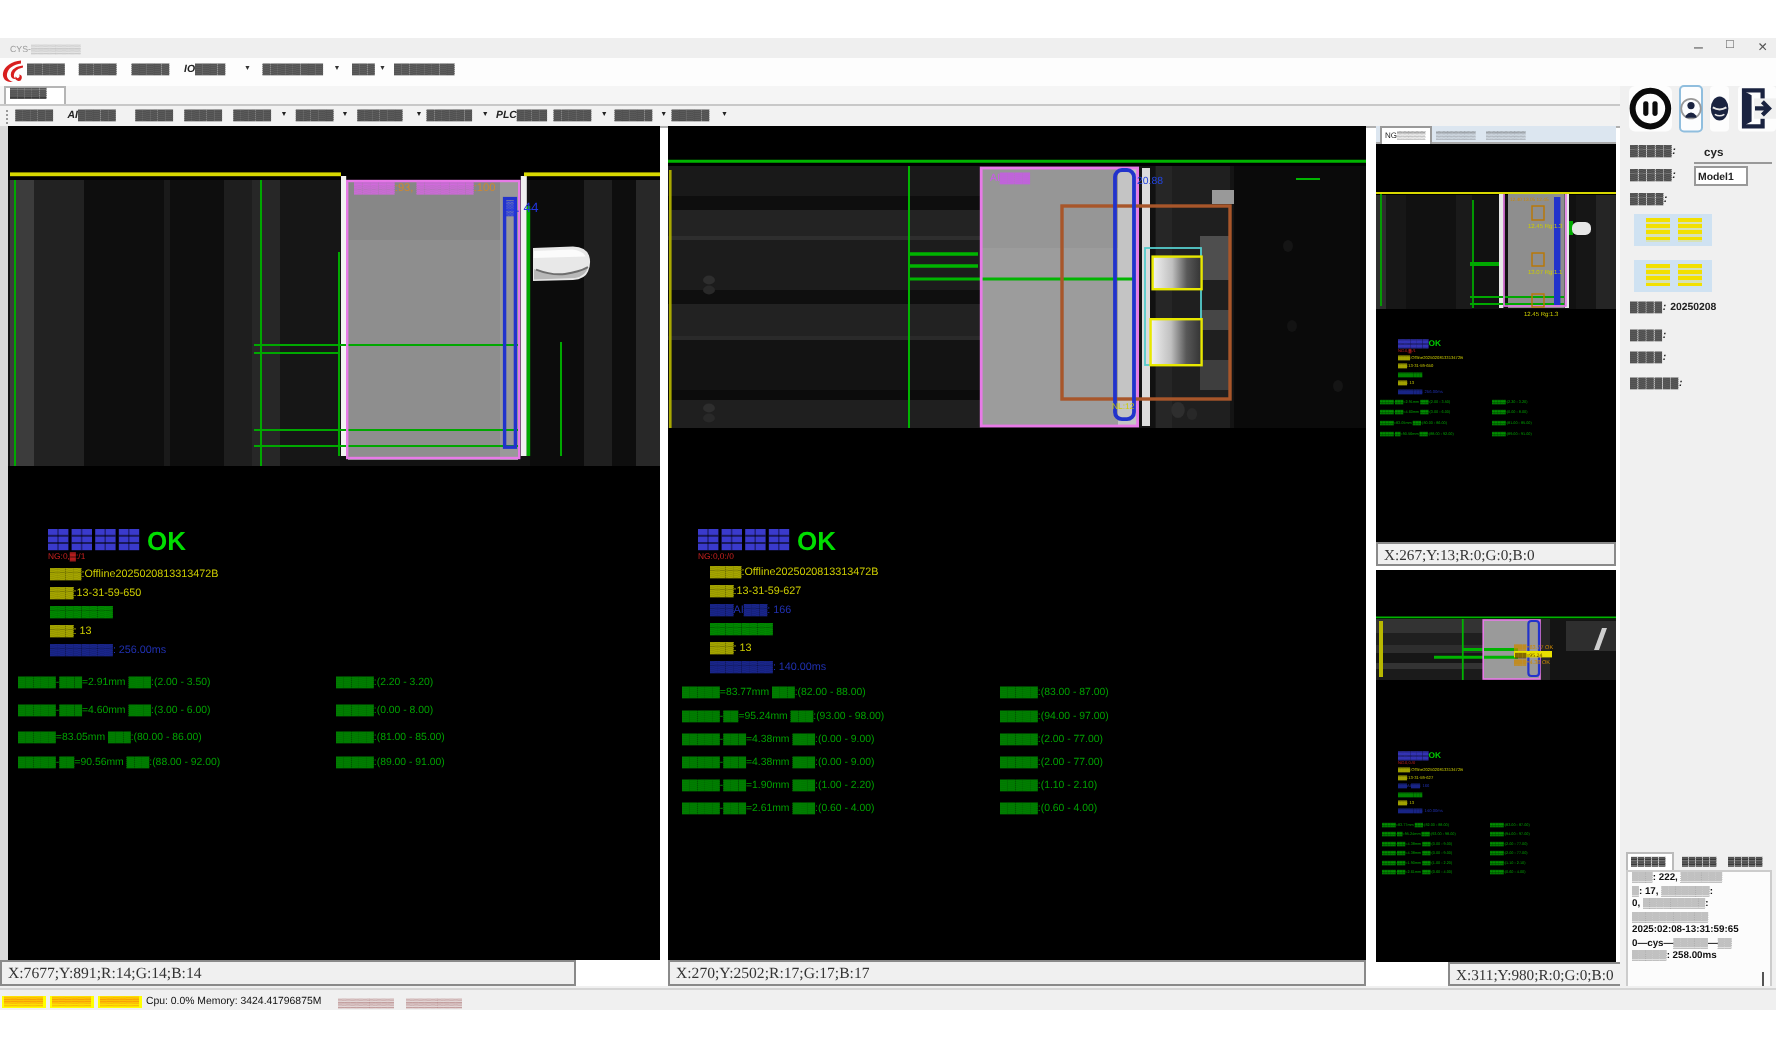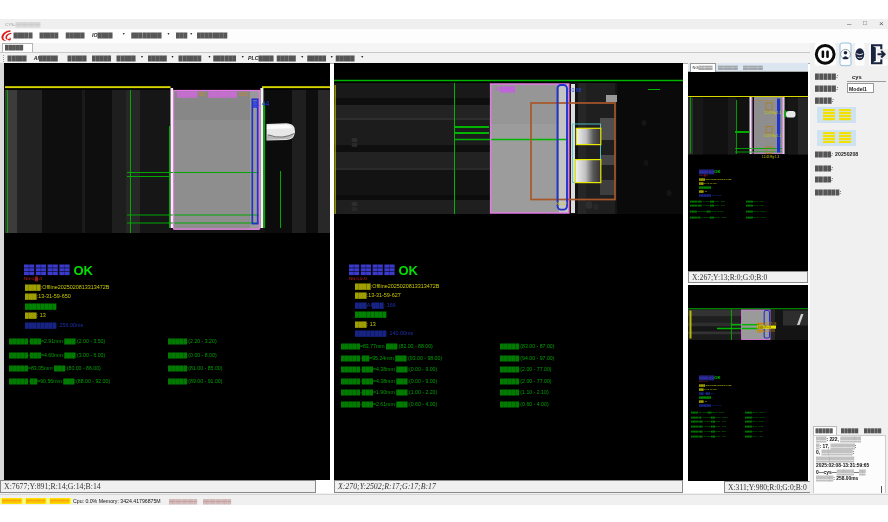--- a/index.html
+++ b/index.html
@@ -342,22 +342,22 @@
 <text x="3" y="137.4">▓▓▓▓▓-▓▓▓=4.38mm ▓▓▓:(0.00 - 9.00)</text>
 <text x="57" y="137.4">▓▓▓▓▓:(2.00 - 77.00)</text>
 <text x="3" y="142.1">▓▓▓▓▓-▓▓▓=4.38mm ▓▓▓:(0.00 - 9.00)</text>
 <text x="57" y="142.1">▓▓▓▓▓:(2.00 - 77.00)</text>
 <text x="3" y="146.8">▓▓▓▓▓-▓▓▓=1.90mm ▓▓▓:(1.00 - 2.20)</text>
 <text x="57" y="146.8">▓▓▓▓▓:(1.10 - 2.10)</text>
 <text x="3" y="151.5">▓▓▓▓▓-▓▓▓=2.61mm ▓▓▓:(0.60 - 4.00)</text>
 <text x="57" y="151.5">▓▓▓▓▓:(0.60 - 4.00)</text>
 </g>
   </svg>
-<div class="sbar" style="left:0px;top:480px;width:316px;height:12.5px;">X:7677;Y:891;R:14;G:14;B:14</div>
-<div class="sbar" style="left:334px;top:480px;width:349px;height:12.5px;font-style:italic;">X:270;Y:2502;R:17;G:17;B:17</div>
+<div class="sbar" style="left:0px;top:480px;width:288px;height:12.5px;">X:7677;Y:891;R:14;G:14;B:14</div>
+<div class="sbar" style="left:334px;top:480px;width:349px;height:12.5px;">X:270;Y:2502;R:17;G:17;B:17</div>
 <div class="sbar" style="left:688px;top:271px;width:120px;height:12px;font-size:7.6px;">X:267;Y:13;R:0;G:0;B:0</div>
 <div class="sbar" style="left:724px;top:480.5px;width:120px;height:12px;font-size:7.6px;">X:311;Y:980;R:0;G:0;B:0</div>
 <div class="abs" style="left:810px;top:43px;width:78px;height:453px;background:#f0f0f0;"></div>
 <svg class="abs" style="left:810px;top:42px;" width="78" height="25" viewBox="0 0 78 25">
 <rect x="4.5" y="1" width="21.5" height="22.7" rx="3" fill="#fdfdfd"></rect>
 <circle cx="15.2" cy="12.3" r="8.9" fill="none" stroke="#0a0a0a" stroke-width="3"></circle>
 <rect x="11.6" y="8.6" width="2.6" height="7.4" rx="1.2" fill="#0a0a0a"></rect>
 <rect x="16.2" y="8.6" width="2.6" height="7.4" rx="1.2" fill="#0a0a0a"></rect>
 <rect x="30" y="1" width="11" height="22.7" rx="2" fill="#fcfdfe" stroke="#90bede" stroke-width="1"></rect>
 <circle cx="35.5" cy="12.3" r="4.9" fill="none" stroke="#999" stroke-width="0.9"></circle>

